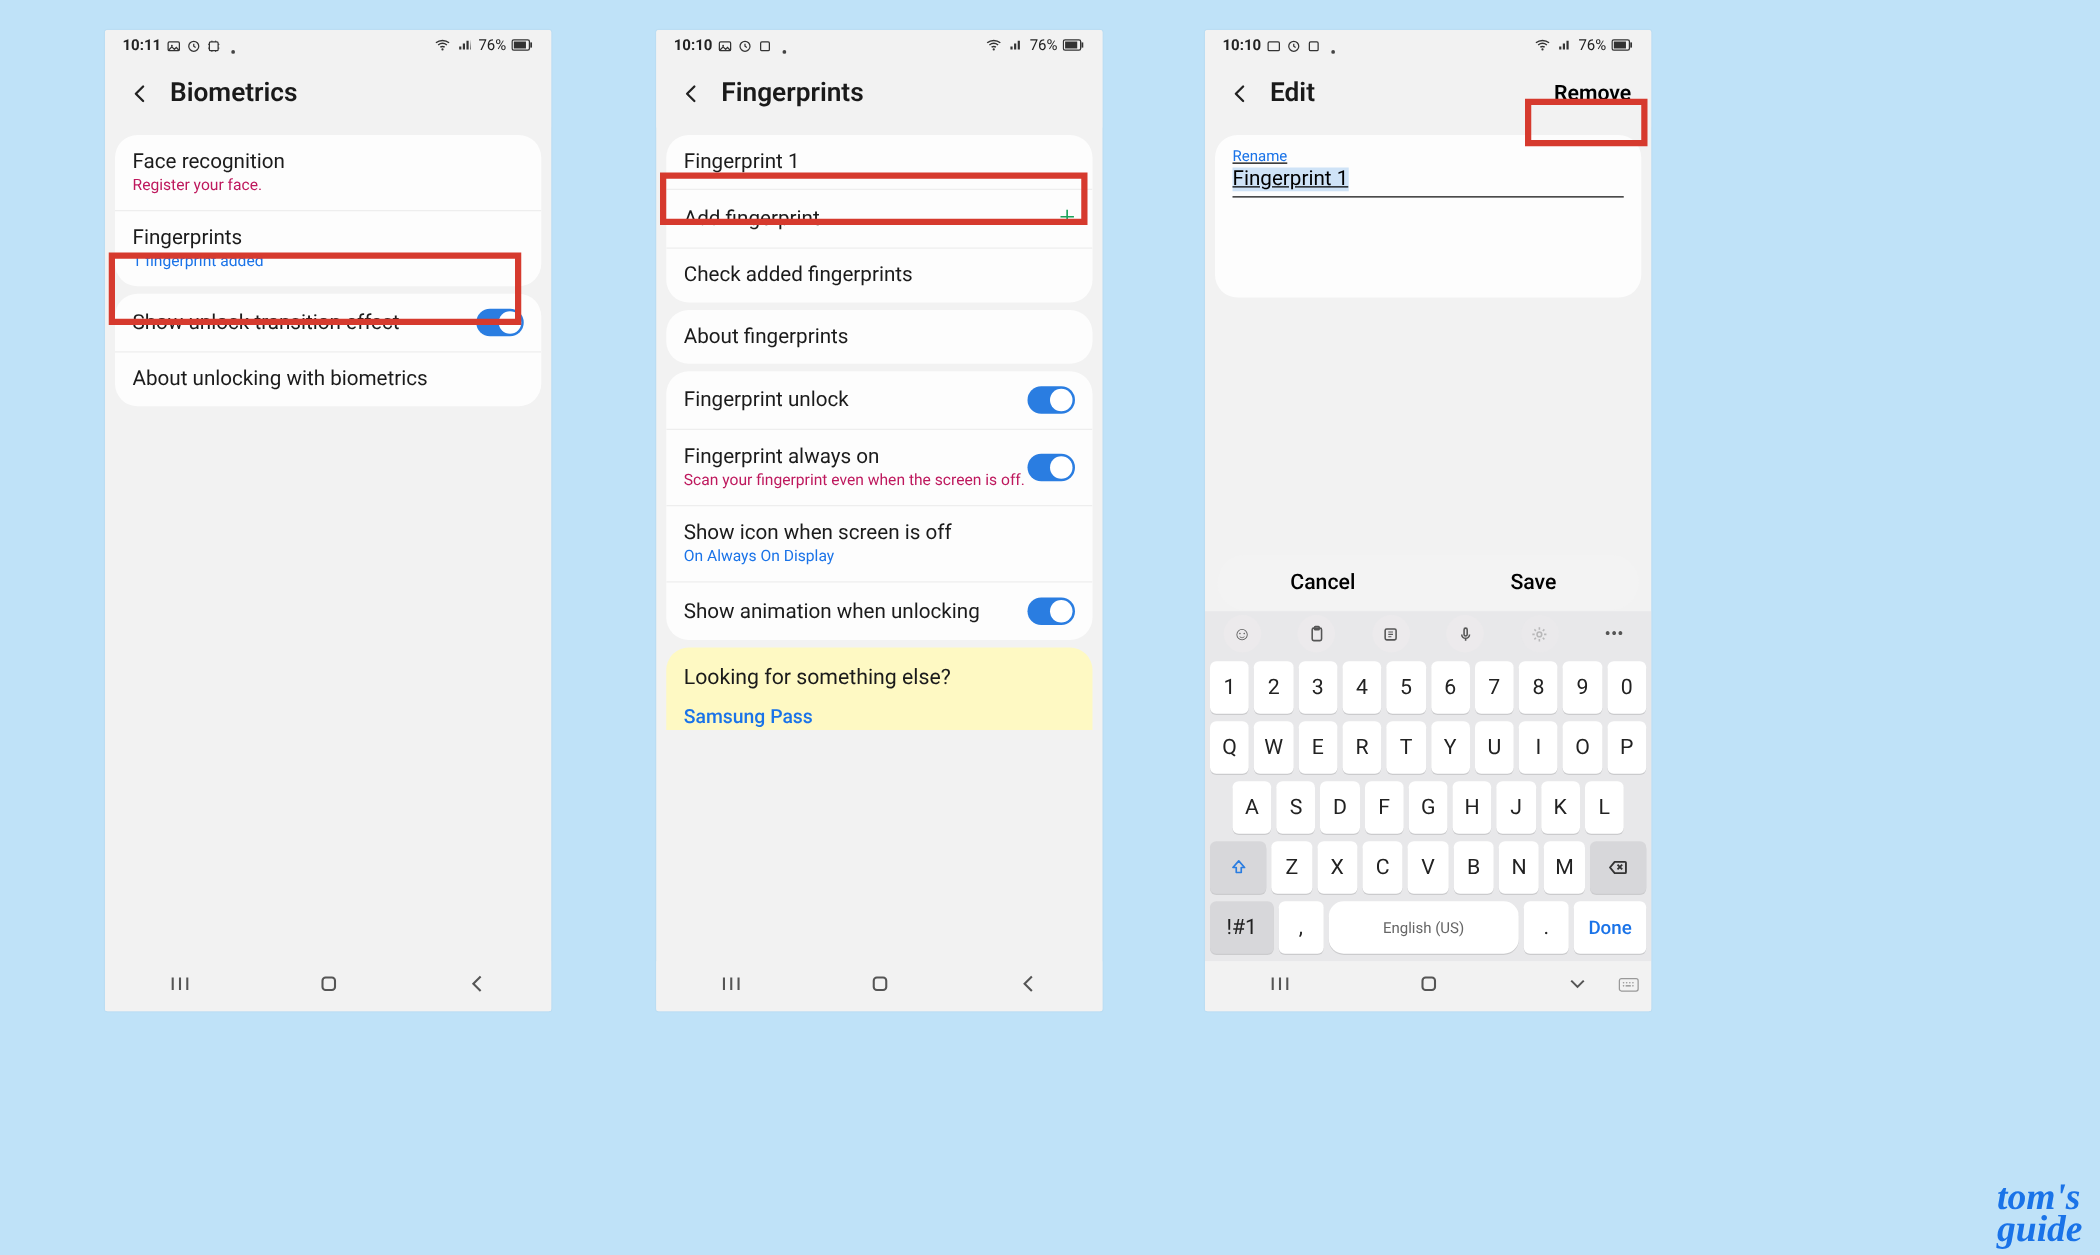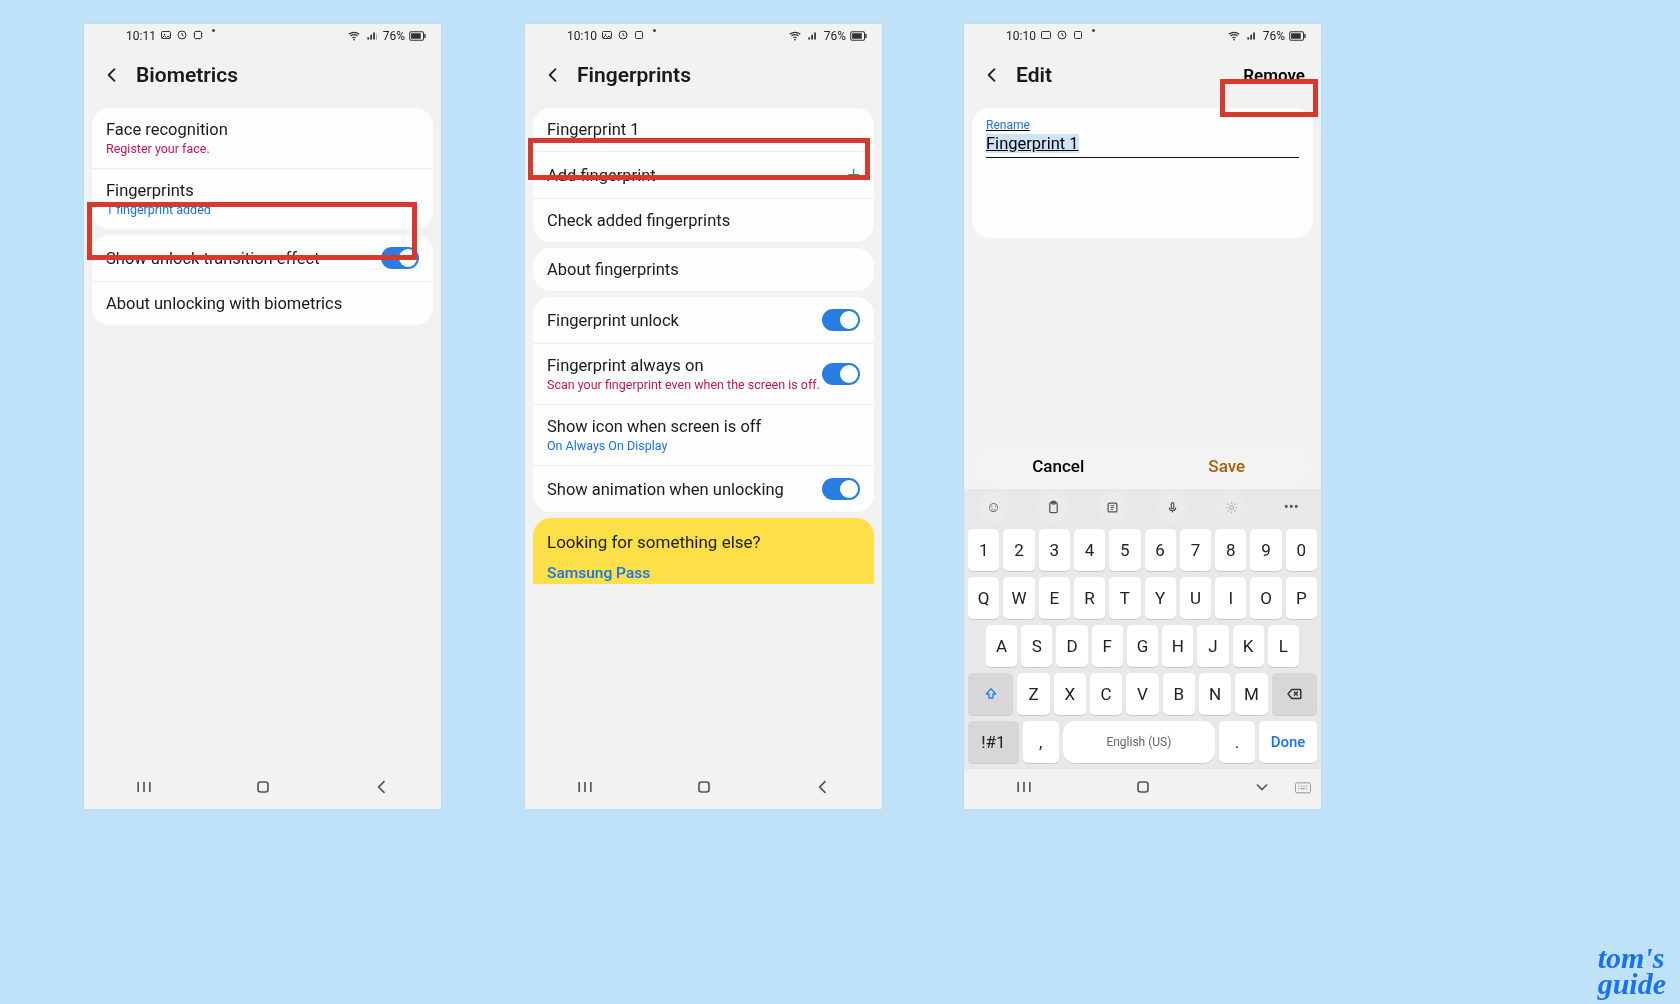--- a/index.html
+++ b/index.html
@@ -27,21 +27,21 @@
   
   .status-bar {
     display: flex;
     align-items: center;
     height: 24px;
     padding: 0 14px;
     font-size: 12px;
     color: #222;
     background: #f2f2f2;
   }
-  .status-left { display: flex; align-items: flex-start; gap: 4px; font-weight: 400; margin-left: 28px;}
+  .status-left { display: flex; align-items: flex-end; gap: 4px; font-weight: 700;}
   .spacer { flex: 1; }
   .status-right { display: flex; align-items: center; gap: 4px; font-size: 12px; }
   .status-right svg { display:block; }
   .dot { width:3px;height:3px;border-radius:50%;background:#444; display:inline-block; margin-left:4px;}
   .mini-icon { width:12px;height:12px; display:inline-flex; align-items:center; justify-content:center;}
 
   
   .header {
     display: flex;
     align-items: center;
@@ -97,21 +97,21 @@
   
   .navbar {
     position: absolute; bottom: 0; left: 0; right: 0;
     height: 40px; display:flex; align-items:center; justify-content:space-around;
     background: #f2f2f2;
   }
 
   
   .footer-section {
     margin: 0 8px;
-    background: #fde047;
+    background: #fef9c3;
     border-radius: 18px 18px 0 0;
     padding: 14px 14px 2px;
   }
   .footer-title { font-size:17px; color:#1b1b1b; margin-bottom: 12px; }
   .footer-link { font-size:15.5px; color:#1a73e8; font-weight:500; }
 
   
   .edit-card {
     margin: 6px 8px;
     background:#fdfdfd;
@@ -127,21 +127,21 @@
   }
   .sel { background:#cfe3f7; }
 
   .edit-actions {
     position:absolute; left:0; right:0; top: 420px;
     display:flex; height:44px; background:#f3f3f3;
     border-radius: 22px; margin: 0 10px;
     align-items:center;
   }
   .edit-actions div { flex:1; text-align:center; font-size:17px; font-weight:500; }
-  .save-dim { color:#a16207; }
+  .save-dim { color:#000000; }
 
   
   .kb {
     position:absolute; left:0; right:0; bottom:40px; top: 465px;
     background:#e8e8ea;
     display:flex; flex-direction:column;
   }
   .kb-toolbar {
     display:flex; align-items:center; justify-content:space-around;
     height:40px;

